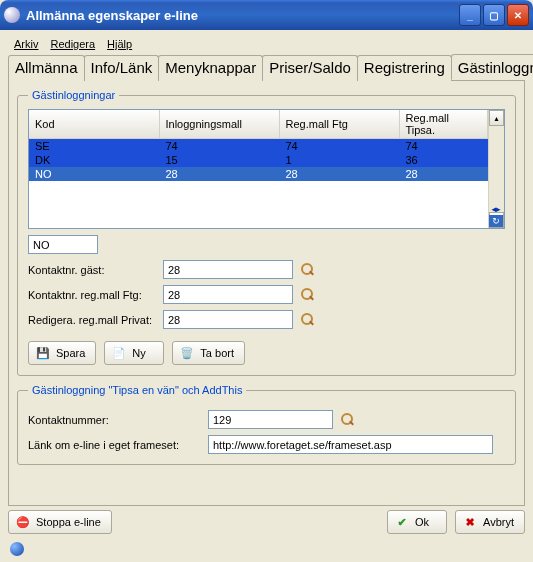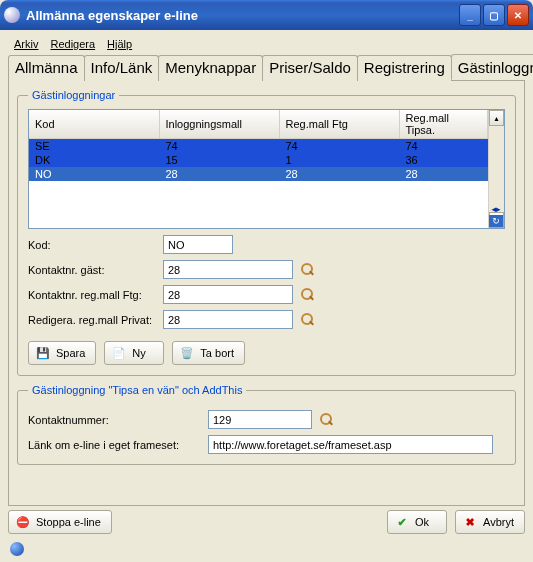--- a/index.html
+++ b/index.html
@@ -292,21 +292,20 @@
           <div class="scroll-track"></div>
           <div class="scroll-arrow">▾</div>
         </div>
         <div class="nav-icons">
           <div class="ni">◂▸</div>
           <div class="ni" style="background:#316ac5;color:#fff">↻</div>
         </div>
       </div>
 
       <div class="form-row">
-        <label>Kod:</label>
         <input type="text" style="width: 70px;" value="NO">
       </div>
       <div class="form-row">
         <label>Kontaktnr. gäst:</label>
         <input type="text" style="width: 130px;" value="28">
         <span class="lookup">
             <span class="mag"></span>
           </span>
       </div>
       <div class="form-row">
@@ -337,21 +336,21 @@
           <span class="ico">🗑️</span>
           <span>Ta bort</span>
         </button>
       </div>
     </fieldset>
 
     <fieldset>
       <legend>Gästinloggning "Tipsa en vän" och AddThis</legend>
       <div class="form-row">
         <label style="width:180px">Kontaktnummer:</label>
-        <input type="text" style="width: 104px;" value="129">
+        <input type="text" style="width: 125px;" value="129">
         <span class="lookup">
             <span class="mag"></span>
           </span>
       </div>
       <div class="form-row">
         <label style="width:180px">Länk om e-line i eget frameset:</label>
         <input type="text" style="width: 285px;" value="http://www.foretaget.se/frameset.asp">
       </div>
     </fieldset>
 

